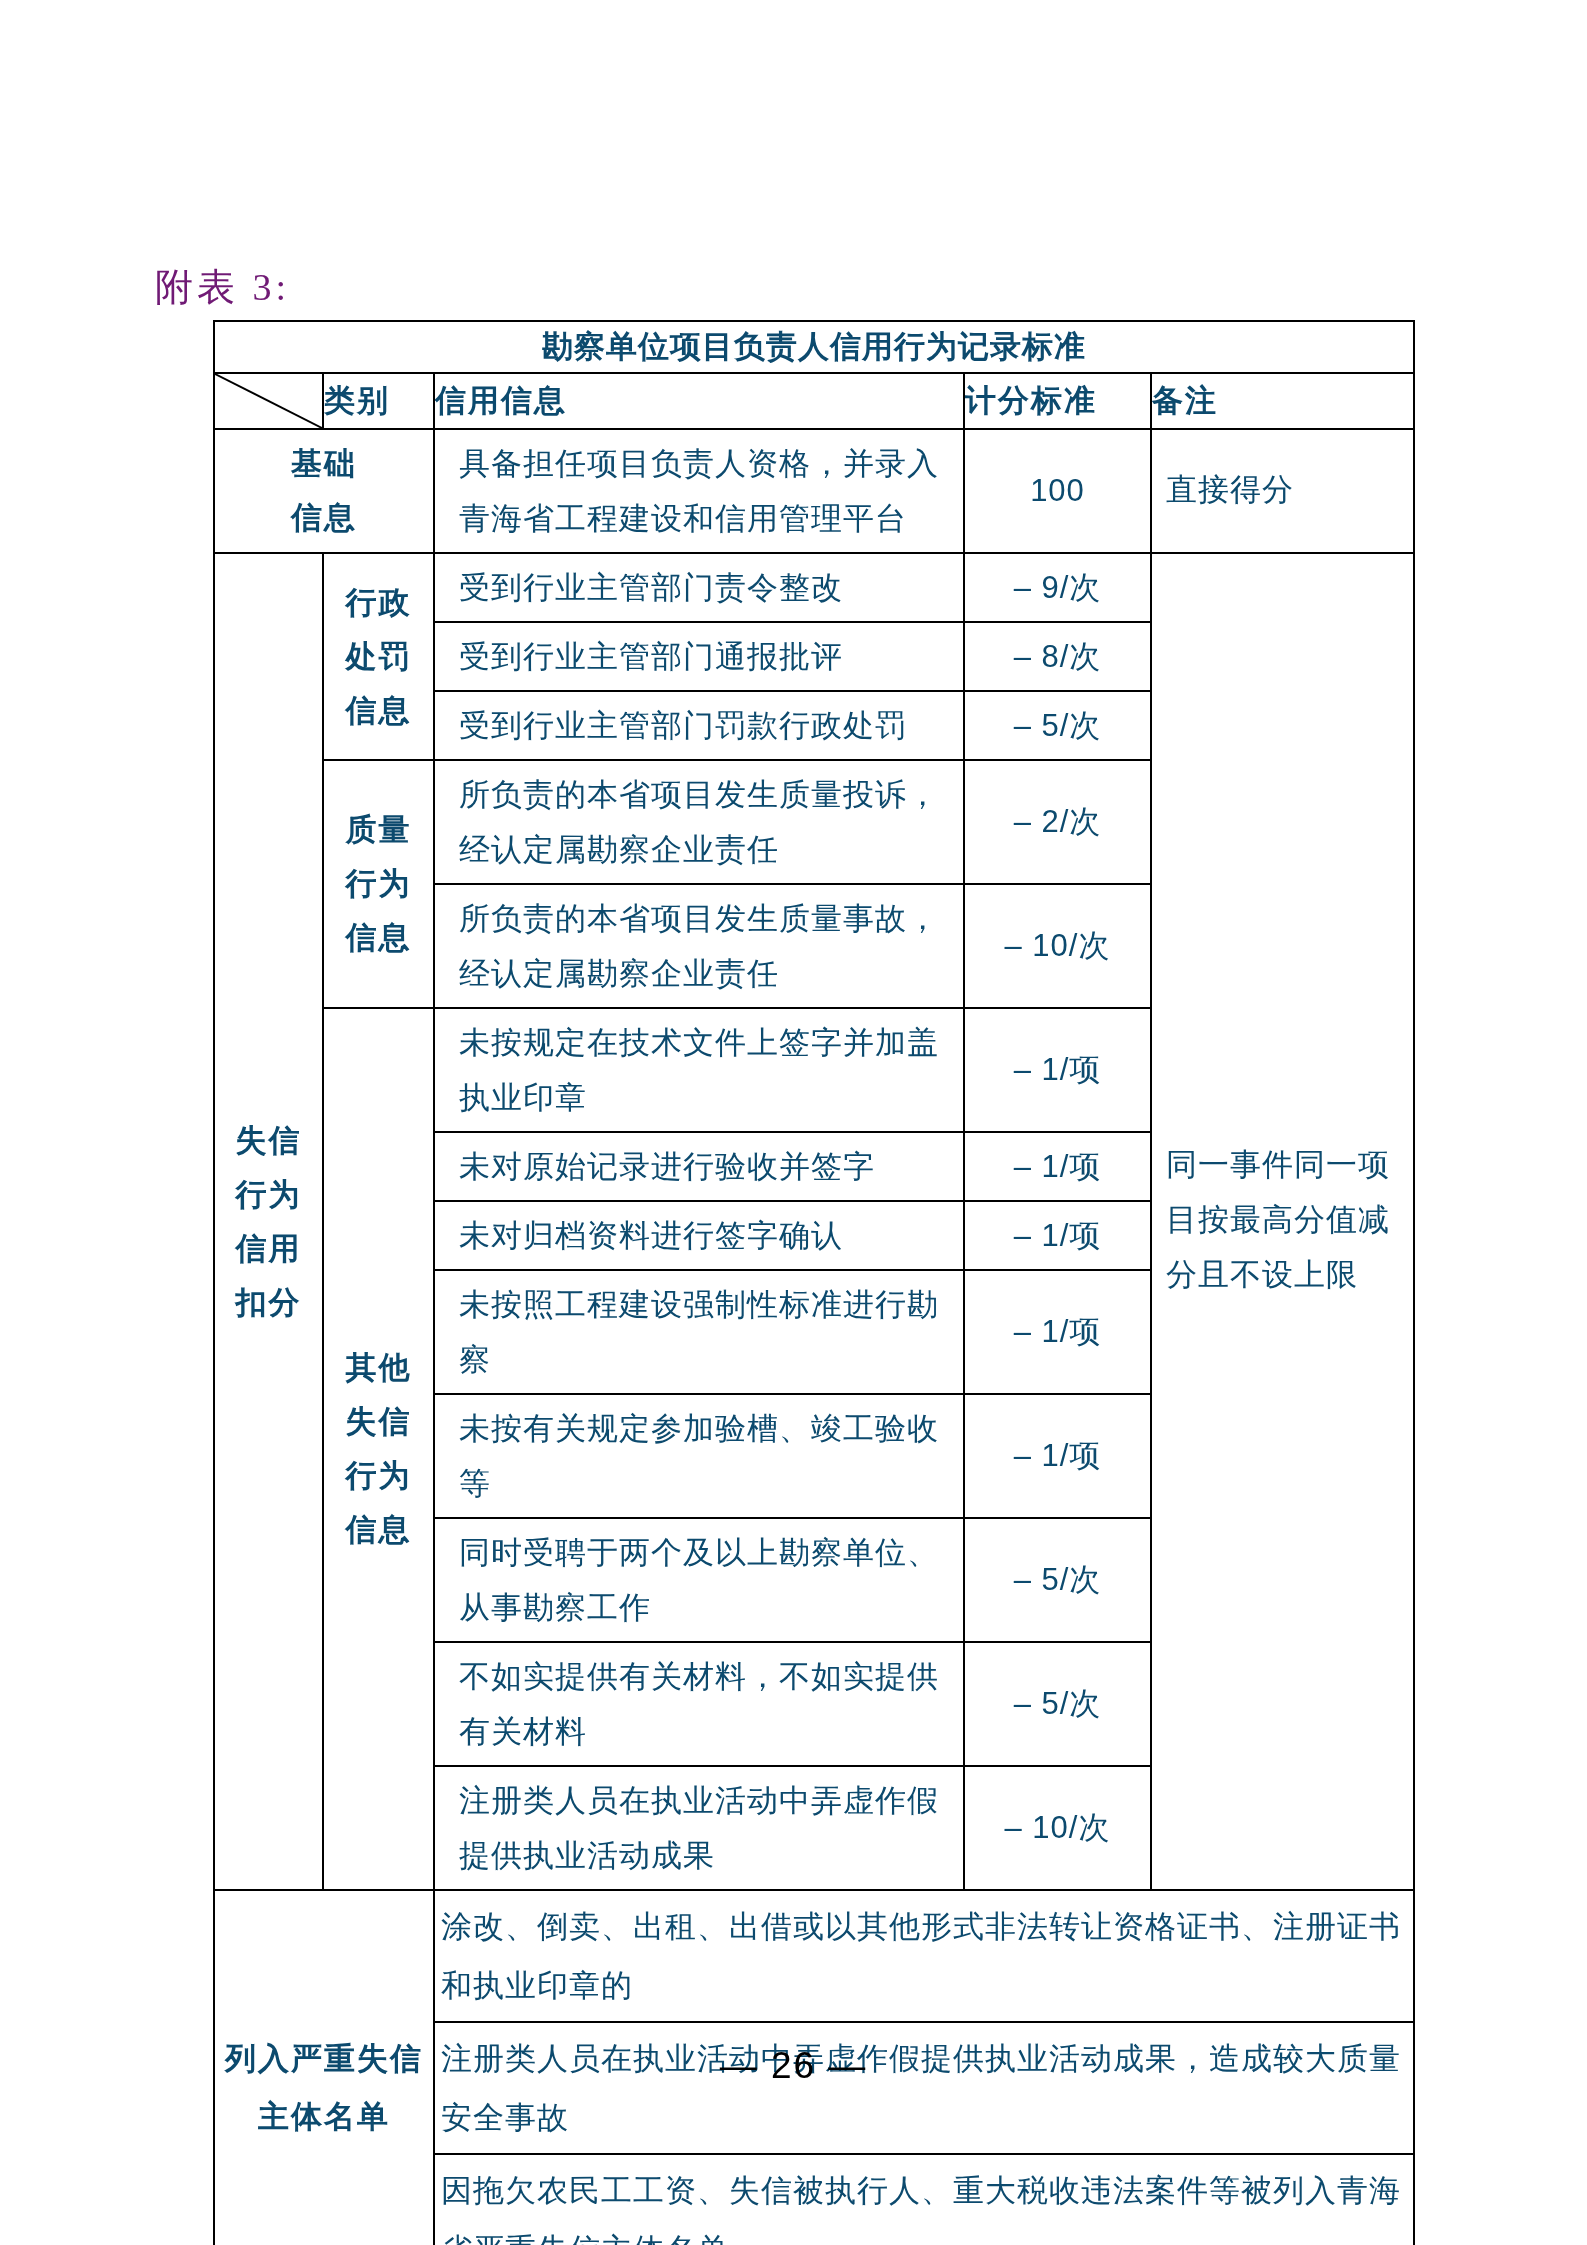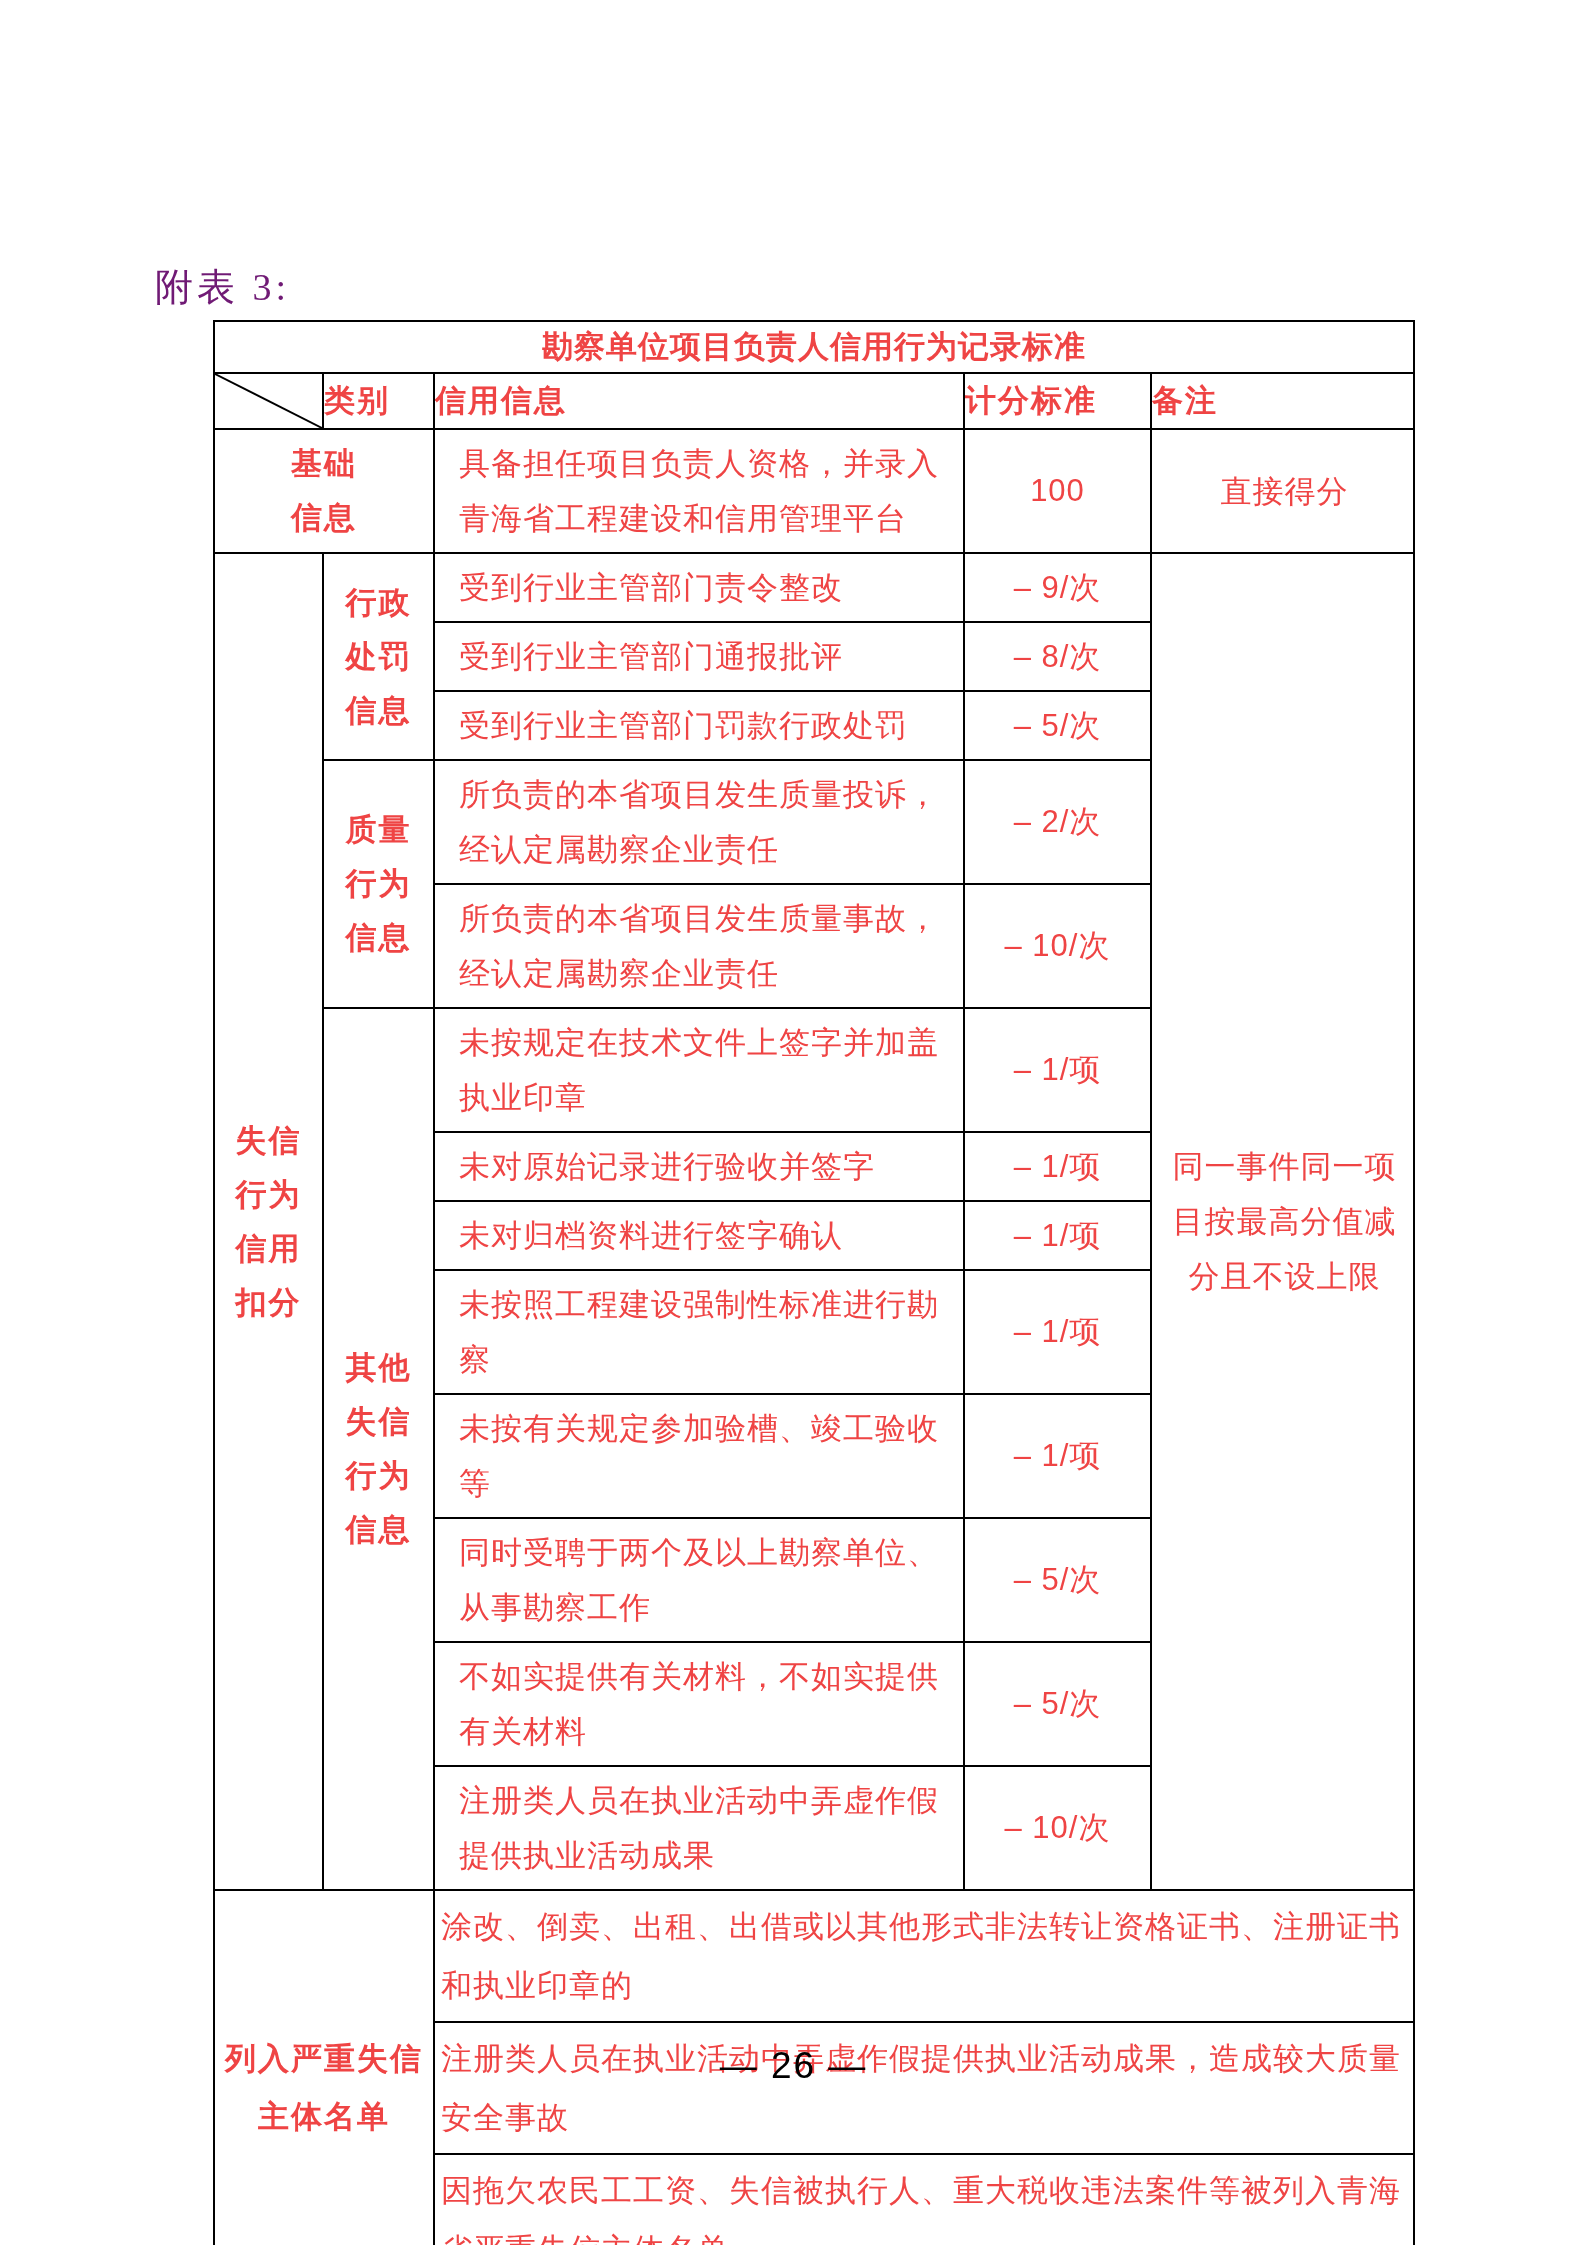--- a/index.html
+++ b/index.html
@@ -25,21 +25,21 @@
     left:213px;
     top:320px;
     width:1200px;
     border-collapse:collapse;
     table-layout:fixed;
   }
   table.credit td {
     border:2px solid #000;
     vertical-align:middle;
     font-size:31px;
-    color:#ef4444;
+    color:#0c4a6e;
     overflow:hidden;
   }
   td.title-cell {
     font-size:42px;
     font-weight:bold;
     text-align:center;
     letter-spacing:1px;
     border-bottom-width:3px;
   }
   td.head {
@@ -59,24 +59,25 @@
     text-align:left;
     padding:6px 12px 6px 24px;
     line-height:55px;
     letter-spacing:1px;
   }
   td.score {
     text-align:center;
     letter-spacing:1px;
   }
   td.remark {
-    text-align:center;
+    text-align:left;
     padding:6px 10px 6px 14px;
     line-height:55px;
     letter-spacing:1px;
+    font-family:Liberation Mono, monospace;
   }
   td.wide-info {
     text-align:left;
     padding:6px 6px;
     line-height:59px;
     letter-spacing:1px;
   }
   td.diag { position:relative; }
   td.diag svg { position:absolute; left:0; top:0; width:100%; height:100%; display:block; }
   .pagenum {

